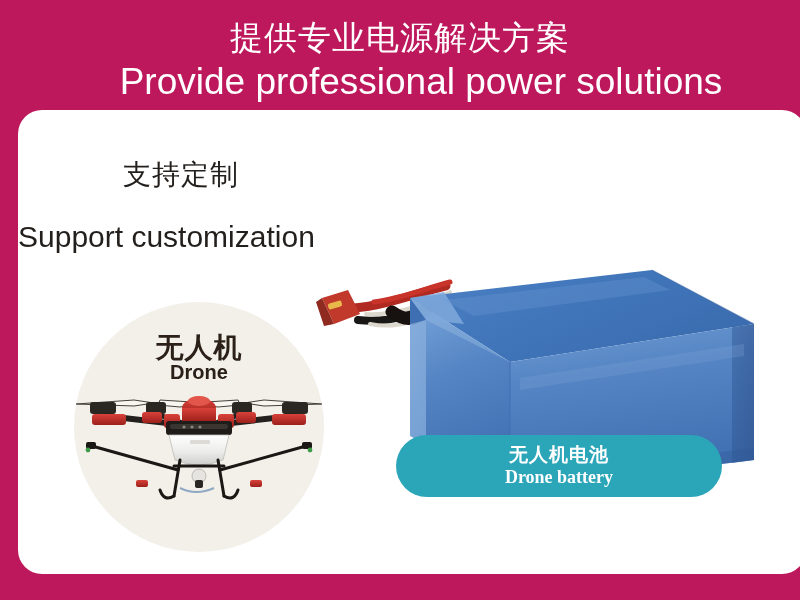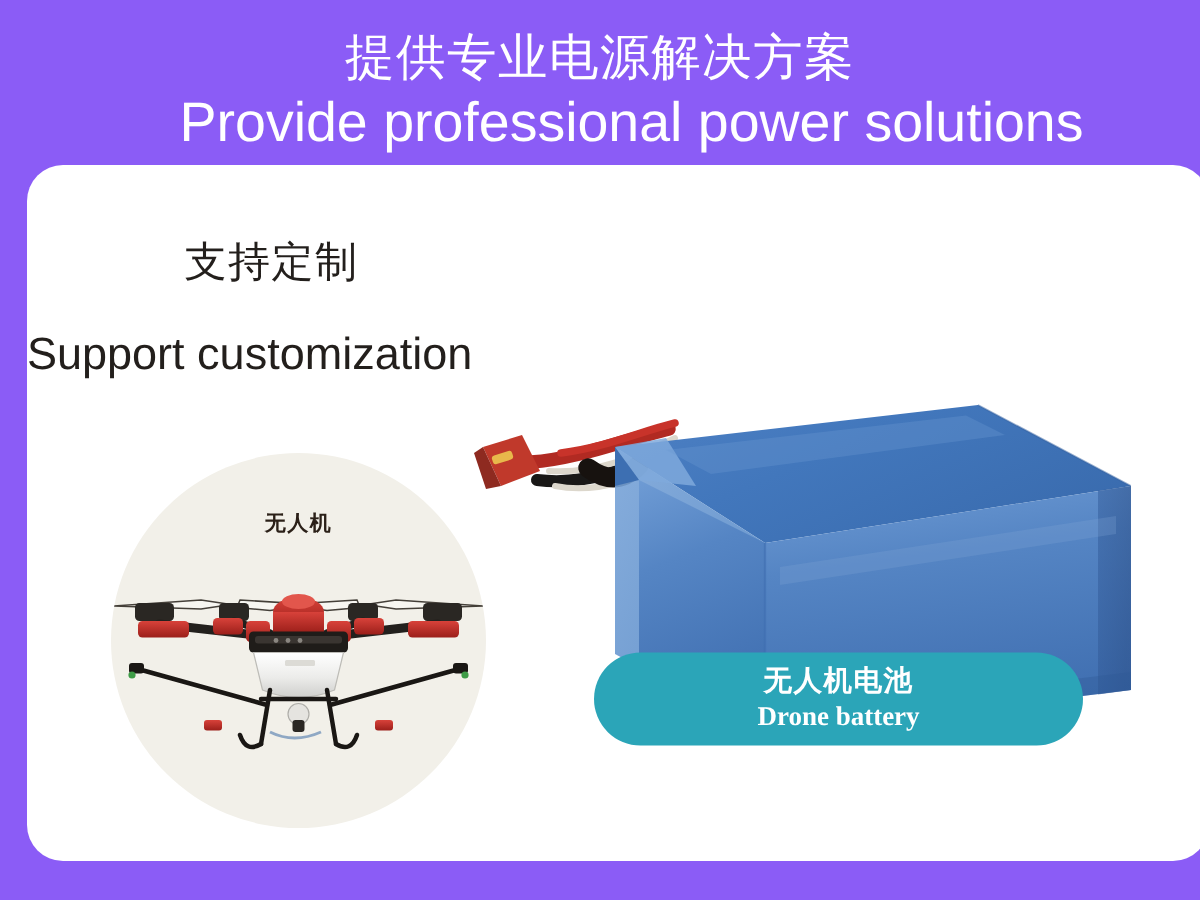--- a/index.html
+++ b/index.html
@@ -5,21 +5,21 @@
   html, body {
     margin: 0;
     padding: 0;
     background: #ffffff;
   }
   #slide {
     position: relative;
     width: 800px;
     height: 600px;
     overflow: hidden;
-    background: #8b5cf6;
+    background: #be185d;
     font-family: "Liberation Sans", "DejaVu Sans", sans-serif;
   }
 
   
   #header {
     position: absolute;
     left: 0;
     top: 0;
     width: 800px;
     height: 110px;
@@ -98,21 +98,21 @@
     background: #F2F0E9;
     overflow: hidden;
   }
   #drone-label-cn {
     position: absolute;
     left: 0;
     top: 33px;
     width: 250px;
     text-align: center;
     color: #2b2018;
-    font-size: 14px;
+    font-size: 28px;
     line-height: 26px;
     font-weight: 700;
     letter-spacing: 1px;
   }
   #drone-label-en {
     position: absolute;
     left: 0;
     top: 58px;
     width: 250px;
     text-align: center;
@@ -199,20 +199,21 @@
     <div id="headline-en">Provide professional power solutions</div>
   </div>
 
   <div id="panel">
 
     <div id="copy-cn">支持定制</div>
     <div id="copy-en">Support customization</div>
 
     <div id="drone-circle">
       <div id="drone-label-cn">无人机</div>
+      <div id="drone-label-en">Drone</div>
 
       <svg id="drone-svg" viewBox="0 0 262 120">
         <defs>
           <linearGradient id="tankg" x1="0" y1="0" x2="0" y2="1">
             <stop offset="0%" stop-color="#FFFFFF"></stop>
             <stop offset="55%" stop-color="#ECECEA"></stop>
             <stop offset="100%" stop-color="#CFCFCC"></stop>
           </linearGradient>
           <linearGradient id="redg" x1="0" y1="0" x2="0" y2="1">
             <stop offset="0%" stop-color="#D8423A"></stop>

